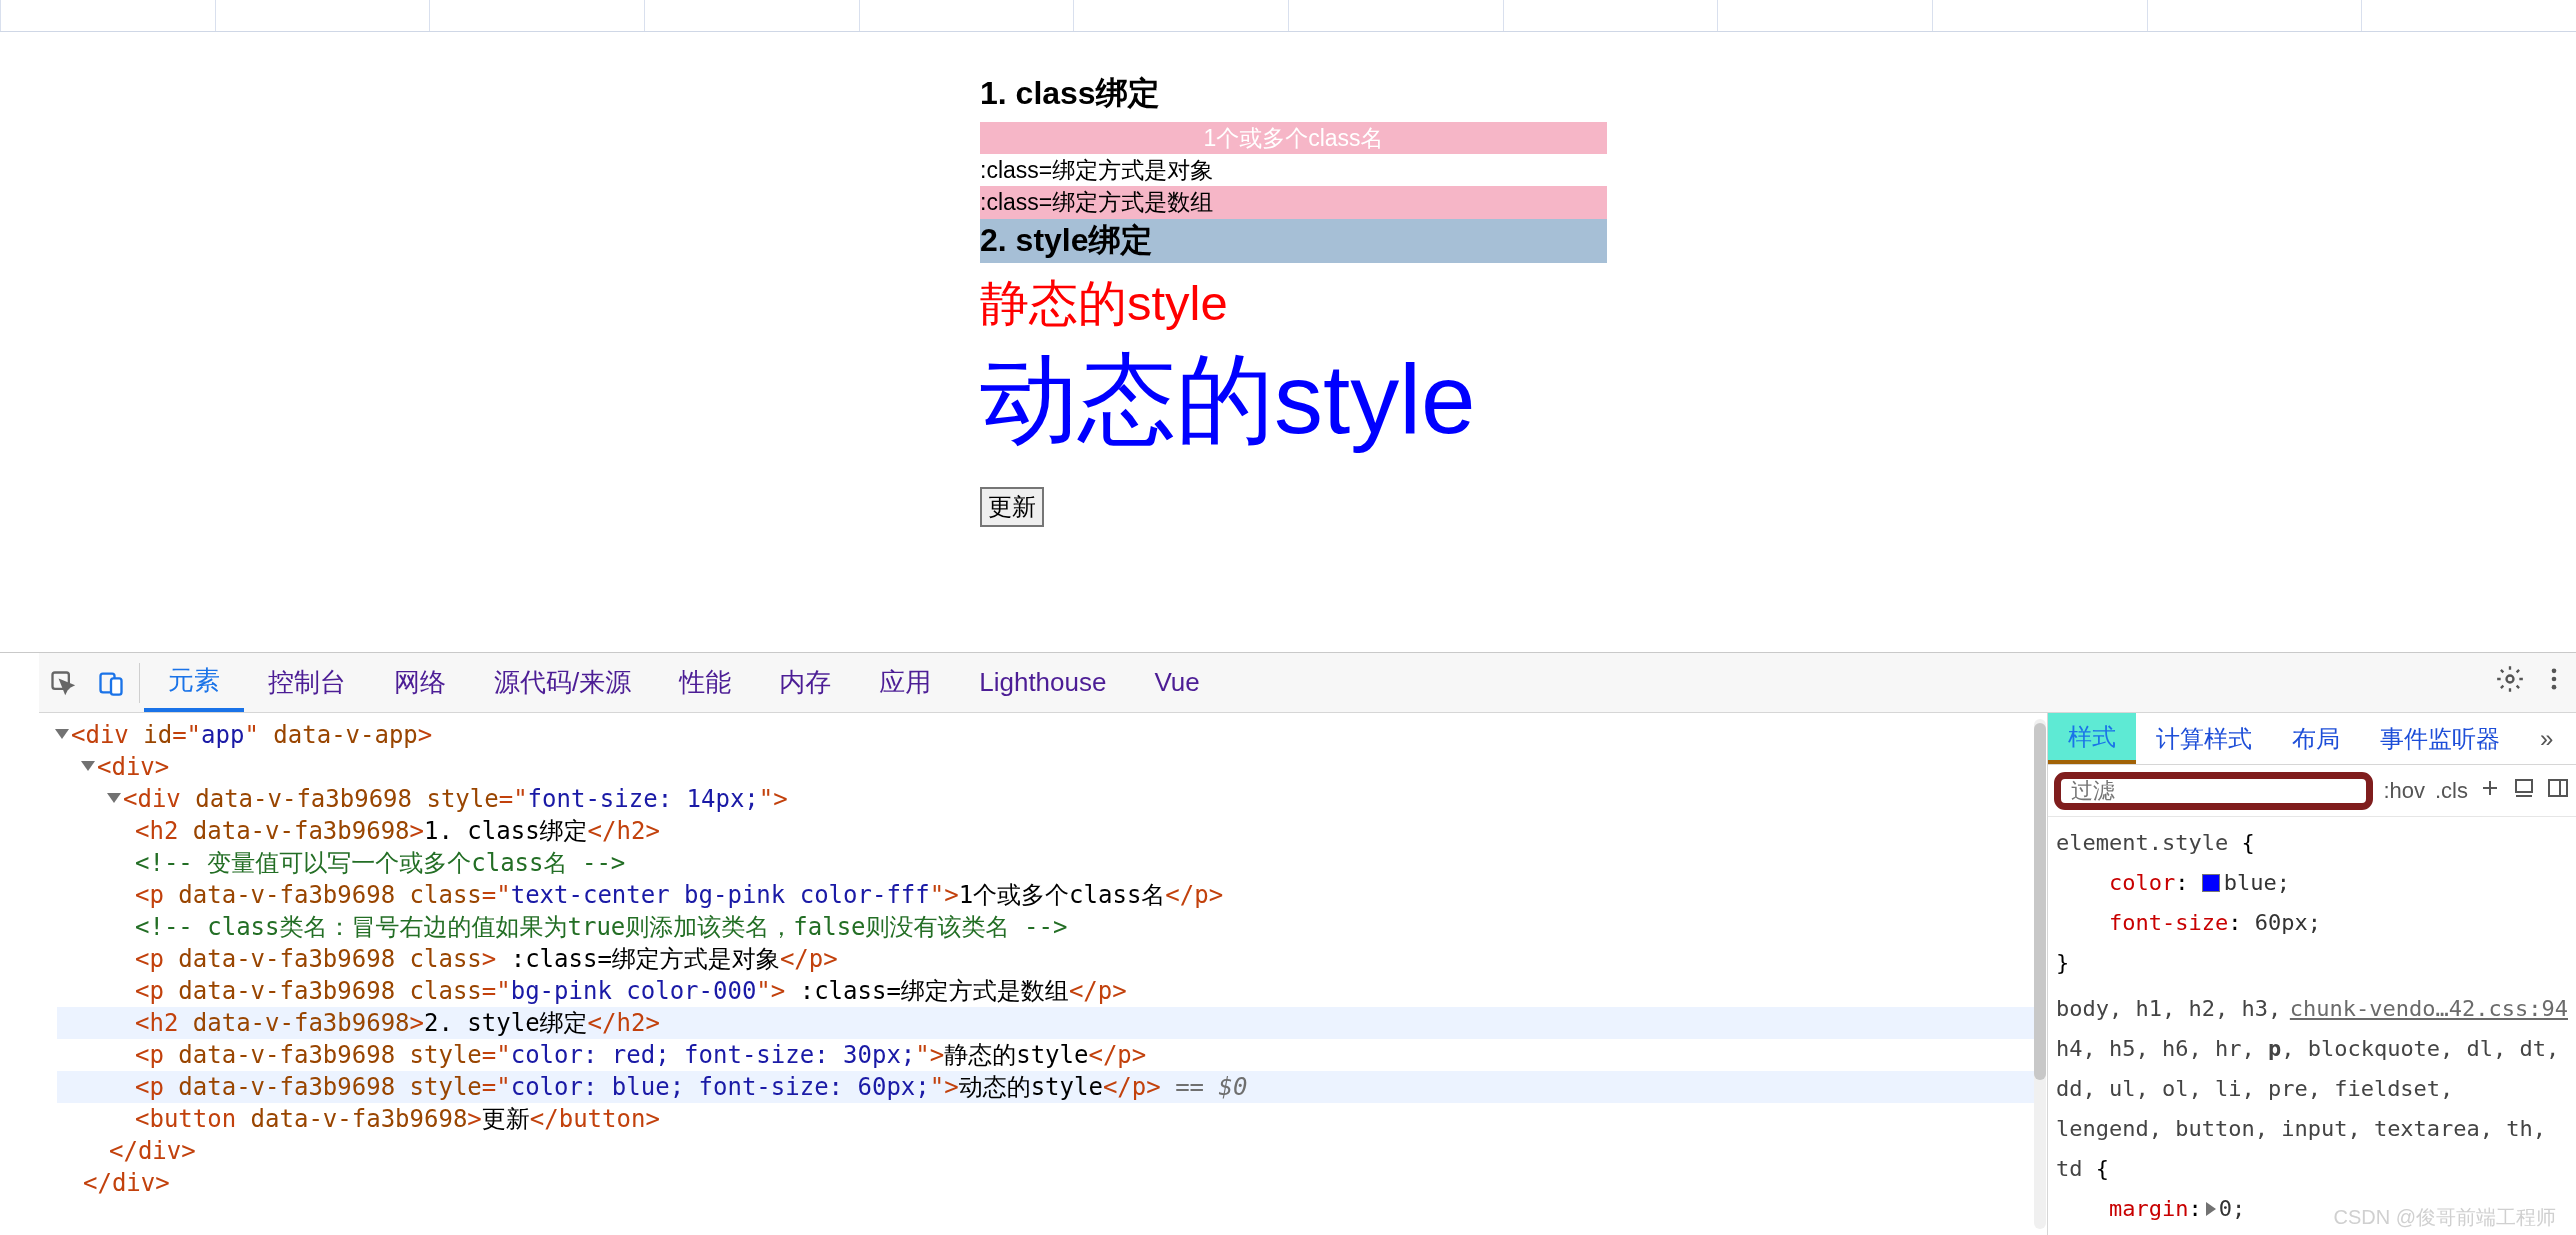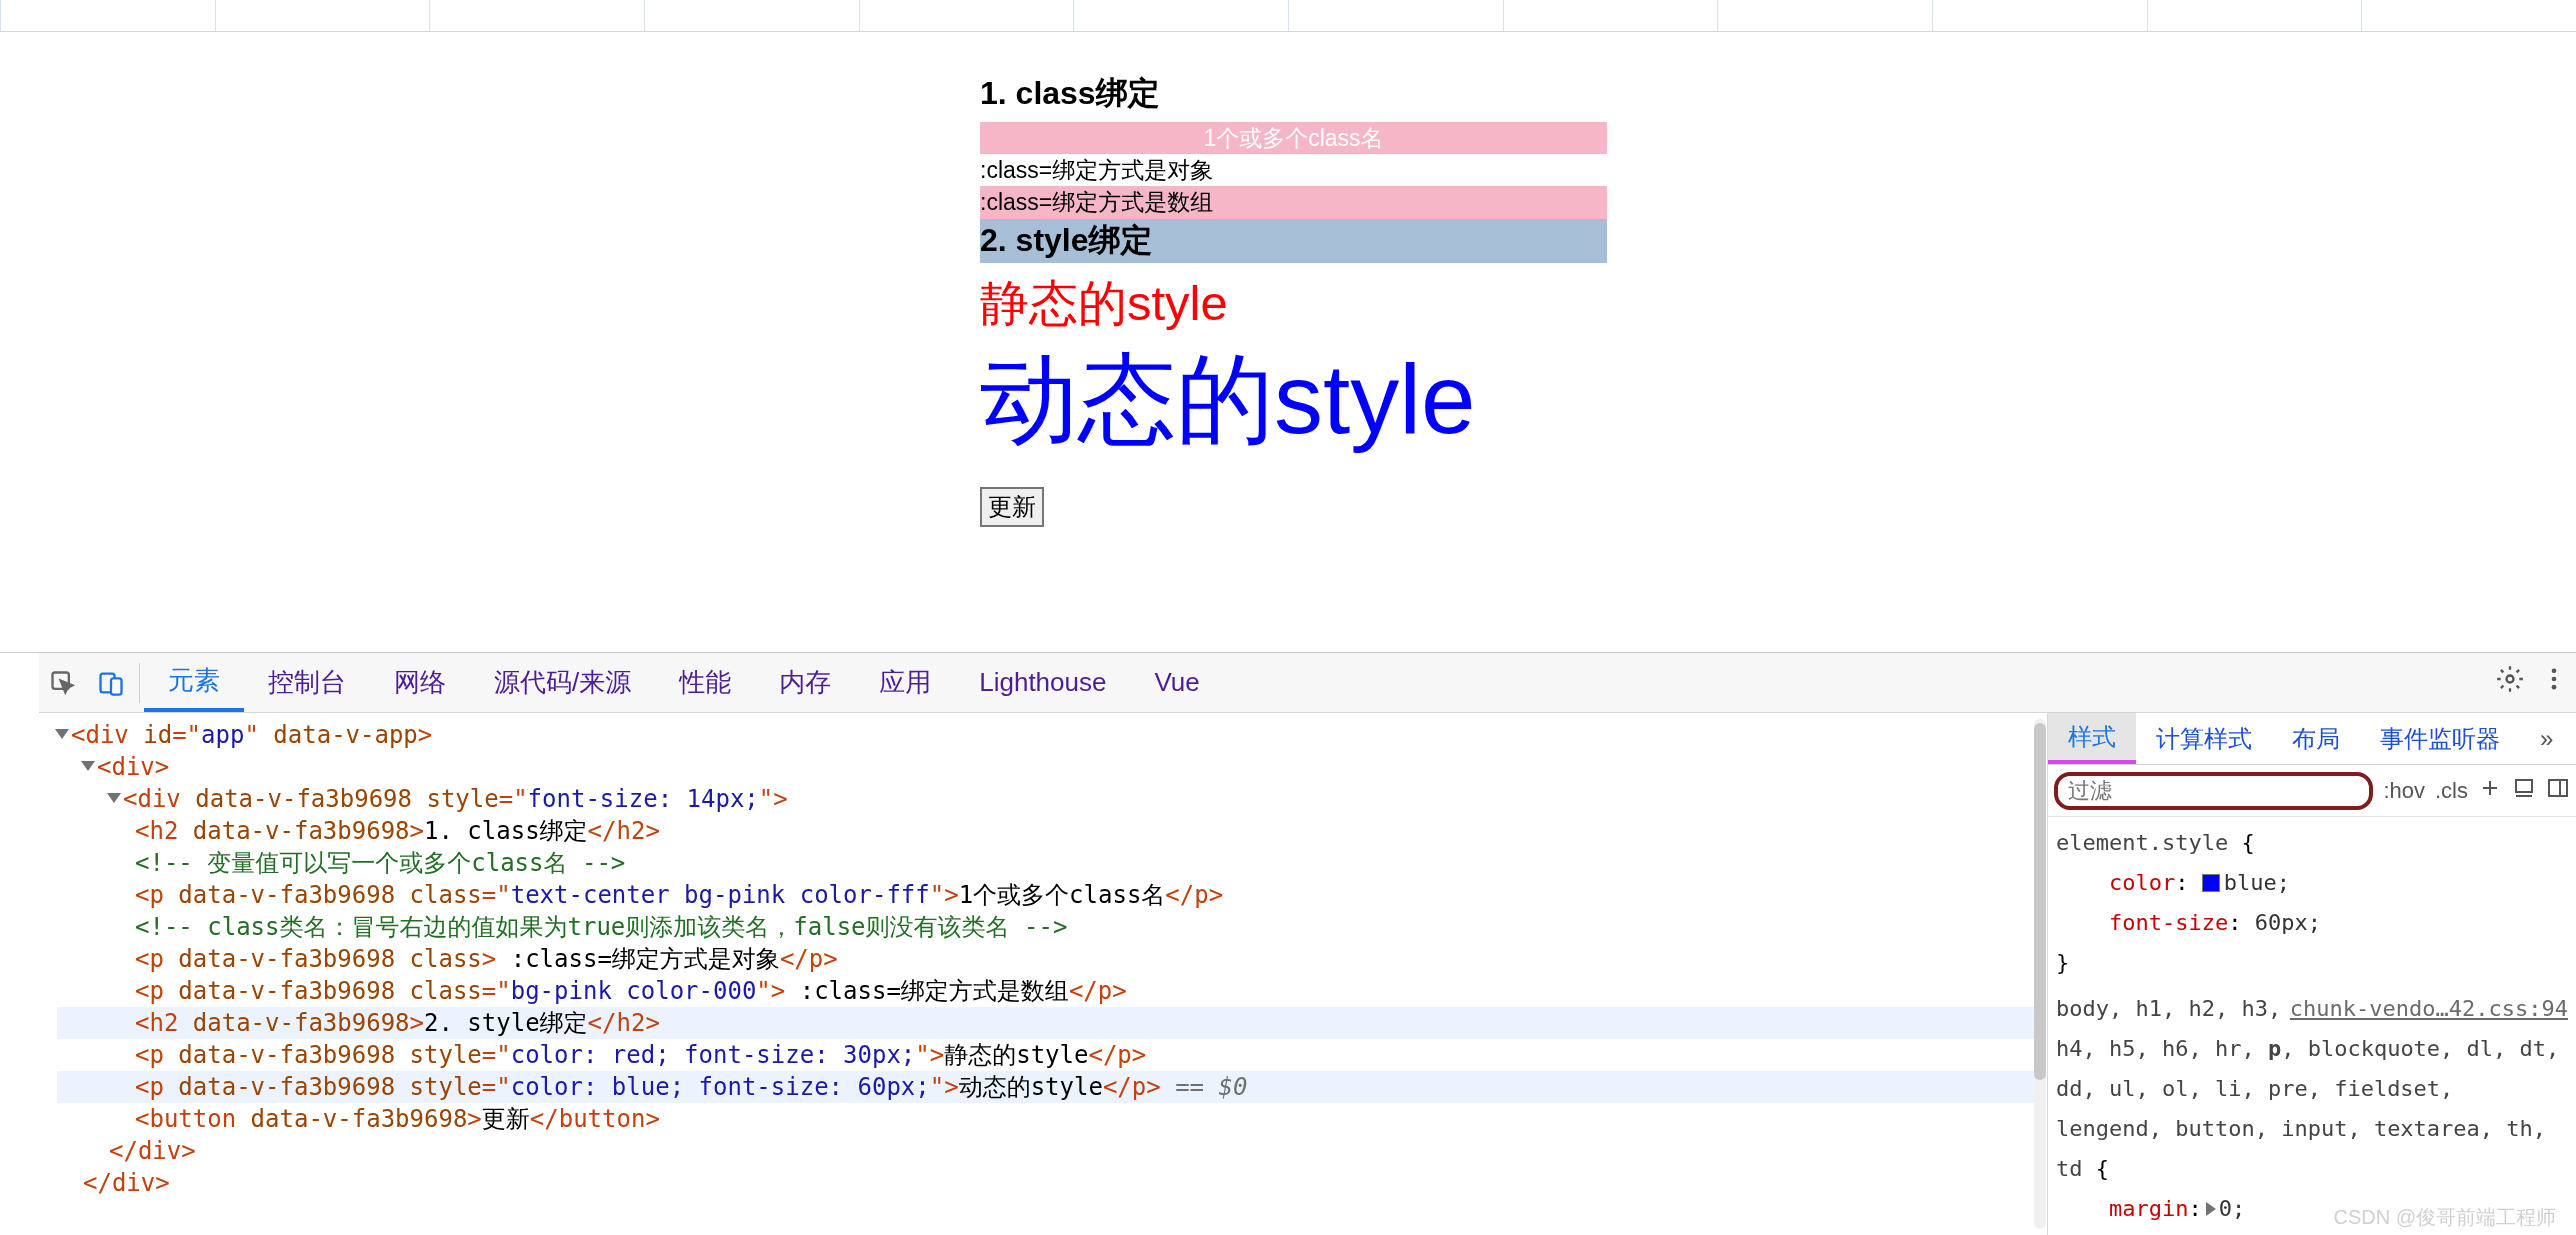--- a/index.html
+++ b/index.html
@@ -48,24 +48,24 @@
 .t-comment { color: #236e25; }
 .t-text { color: #000; }
 .t-sel { color: #6f6f6f; font-style: italic; }
 .scrollbar-v { position: absolute; right: 1px; top: 6px; bottom: 6px; width: 12px; background: #f0f0f0; border-radius: 6px; }
 .scrollbar-v .thumb { position: absolute; left: 0; right: 0; top: 4px; height: 70%; background: #c8c8c8; border-radius: 6px; }
 
 
 .styles-panel { width: 529px; border-left: 1px solid #d6d6d6; display: flex; flex-direction: column; font-family: Menlo, Consolas, monospace; font-size: 22px; min-width: 0; }
 .styles-tabs { height: 52px; border-bottom: 1px solid #d6d6d6; display: flex; align-items: center; font-family: -apple-system, sans-serif; font-size: 24px; overflow: hidden; }
 .styles-tab { padding: 0 20px; height: 100%; display: flex; align-items: center; color: #1d4ed8; cursor: pointer; flex-shrink: 0; }
-.styles-tab.active { background: #e5e5e5; border-bottom: 4px solid #d946ef; color: #1a73e8; }
+.styles-tab.active { background: #5eead4; border-bottom: 4px solid #a16207; color: #1a73e8; }
 .styles-tab.more { color: #555; }
 .styles-toolbar { height: 52px; border-bottom: 1px solid #e6e6e6; display: flex; align-items: center; padding: 0 6px; gap: 10px; font-family: -apple-system, sans-serif; }
-.styles-toolbar input { flex: 1; min-width: 40px; height: 38px; border: 4px solid #7f1d1d; border-radius: 16px; padding: 0 10px; font-size: 22px; }
+.styles-toolbar input { flex: 1; min-width: 40px; height: 38px; border: 7px solid #7f1d1d; border-radius: 11px; padding: 0 10px; font-size: 22px; }
 .styles-toolbar .tb-btn { color: #555; font-size: 22px; cursor: pointer; flex-shrink: 0; }
 .styles-toolbar svg { width: 24px; height: 24px; }
 .styles-body { flex: 1; overflow: hidden; padding: 6px 8px; line-height: 40px; white-space: nowrap; }
 .css-sel { color: #444; }
 .css-prop { color: #c80000; }
 .css-val { color: #333; }
 .css-link { color: #6b6b6b; float: right; text-decoration: underline; }
 .css-swatch { display: inline-block; width: 18px; height: 18px; background: blue; border: 1px solid #777; vertical-align: -2px; margin-right: 4px; }
 .css-tri { display: inline-block; width: 0; height: 0; border-left: 10px solid #727272; border-top: 7px solid transparent; border-bottom: 7px solid transparent; margin: 0 3px 0 4px; }
 .styles-body .blk { margin-bottom: 6px; }

